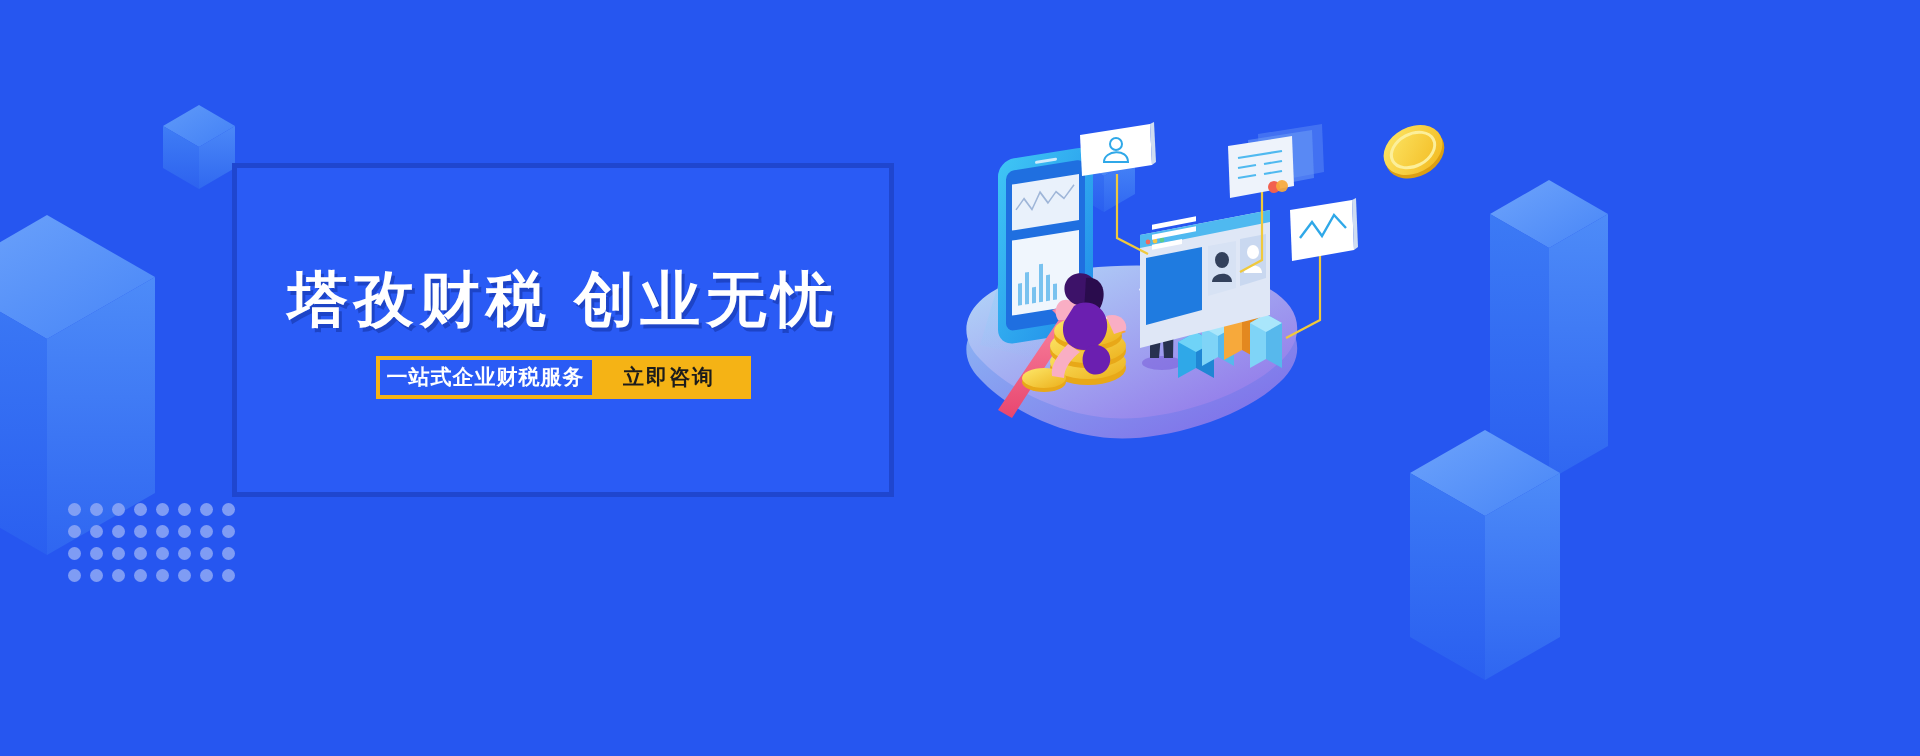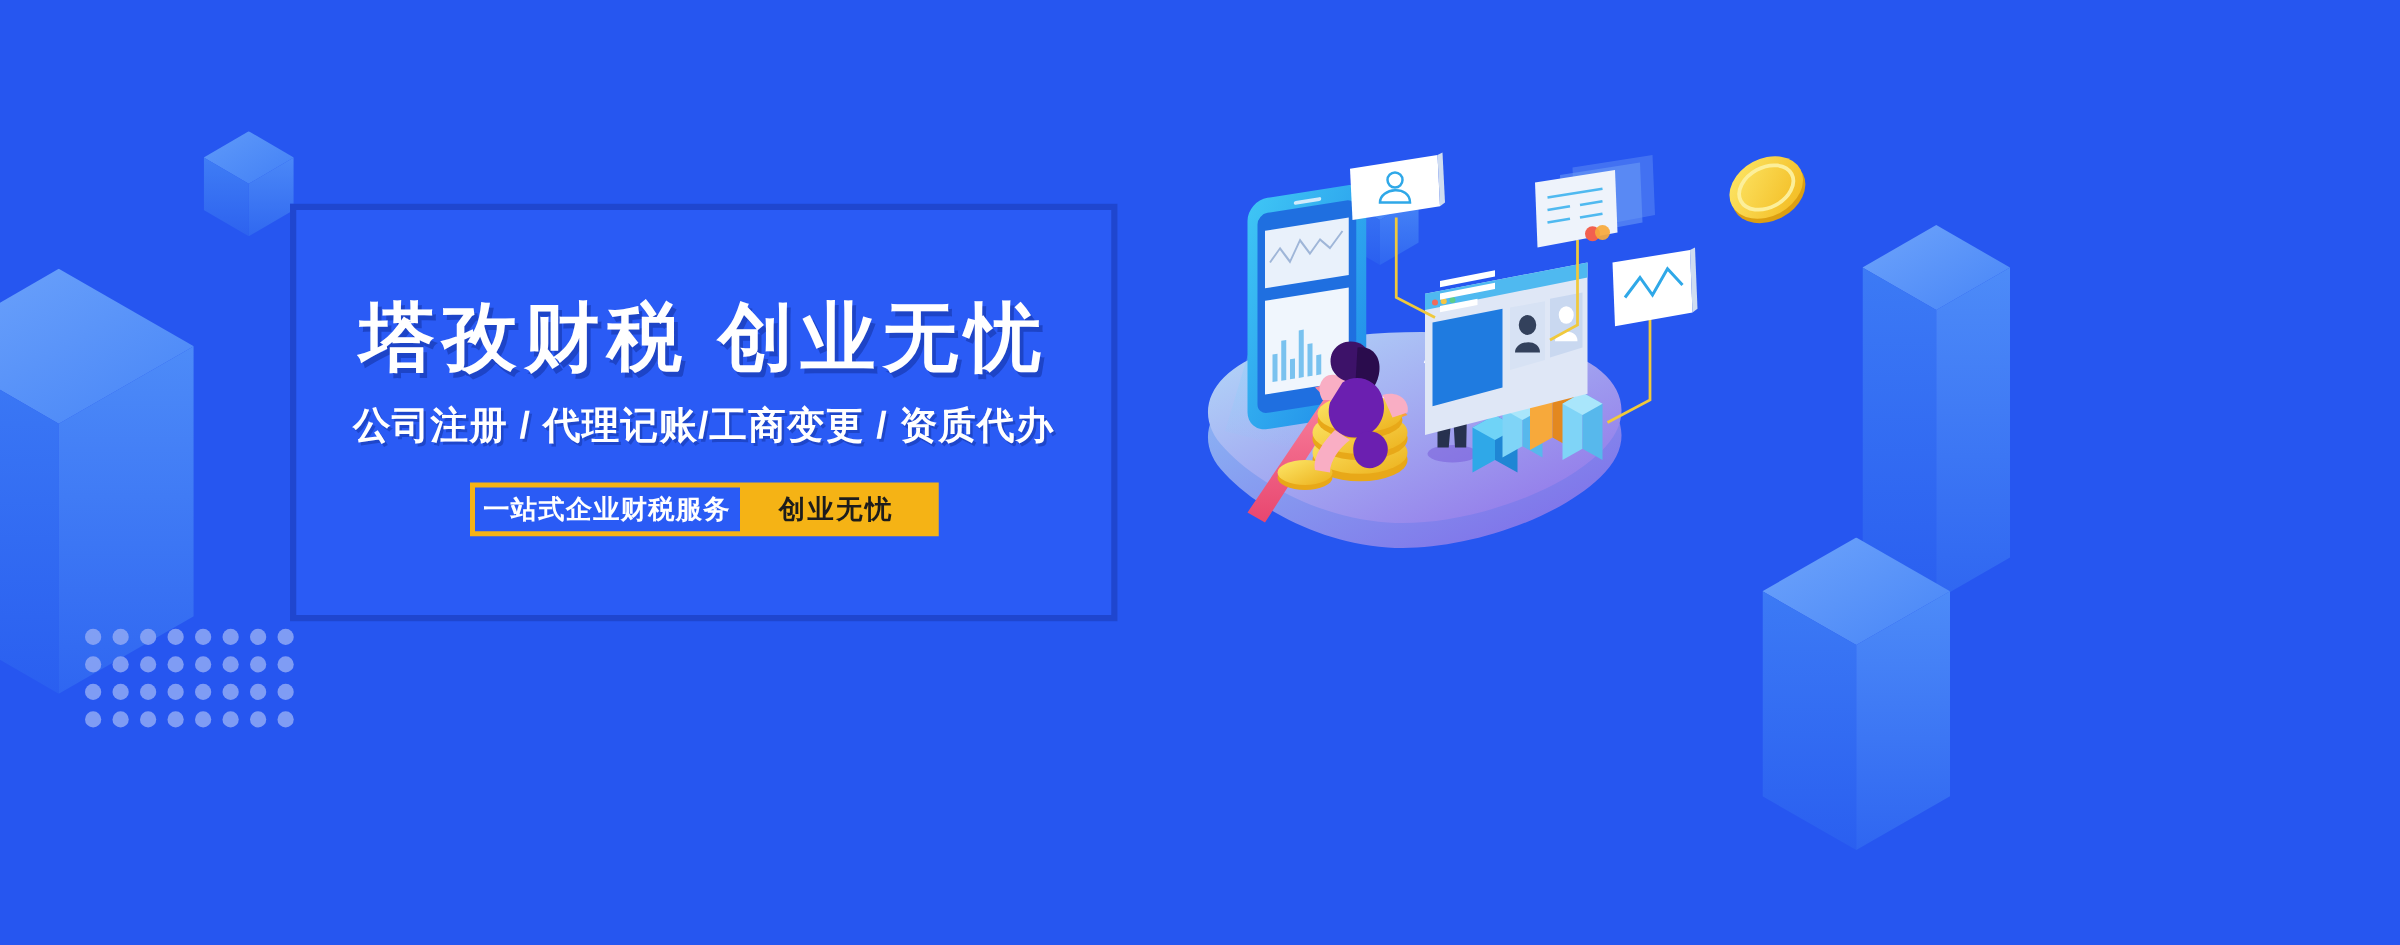--- a/index.html
+++ b/index.html
@@ -457,20 +457,19 @@
       <polygon points="350,100 412,90 414,140 352,151" fill="#ffffff"></polygon>
       <polygon points="412,90 414,140 418,137 416,88" fill="#cfdcf0"></polygon>
       <polyline points="360,128 372,112 382,126 394,105 406,118" fill="none" stroke="#2fa8e8" stroke-width="2.4"></polyline>
     </g>
   </svg>
 
   <div class="text-frame"></div>
 
   <div class="text-inner">
     <div class="headline">塔孜财税  创业无忧</div>
-    <div class="subline">公司注册 / 代理记账/工商变更 / 资质代办</div>
     <div class="cta-row">
       <div class="cta-tag">一站式企业财税服务</div>
-      <div class="cta-btn">创业无忧</div>
+      <div class="cta-btn">立即咨询</div>
     </div>
   </div>
 
 </div>
 
 </body></html>

